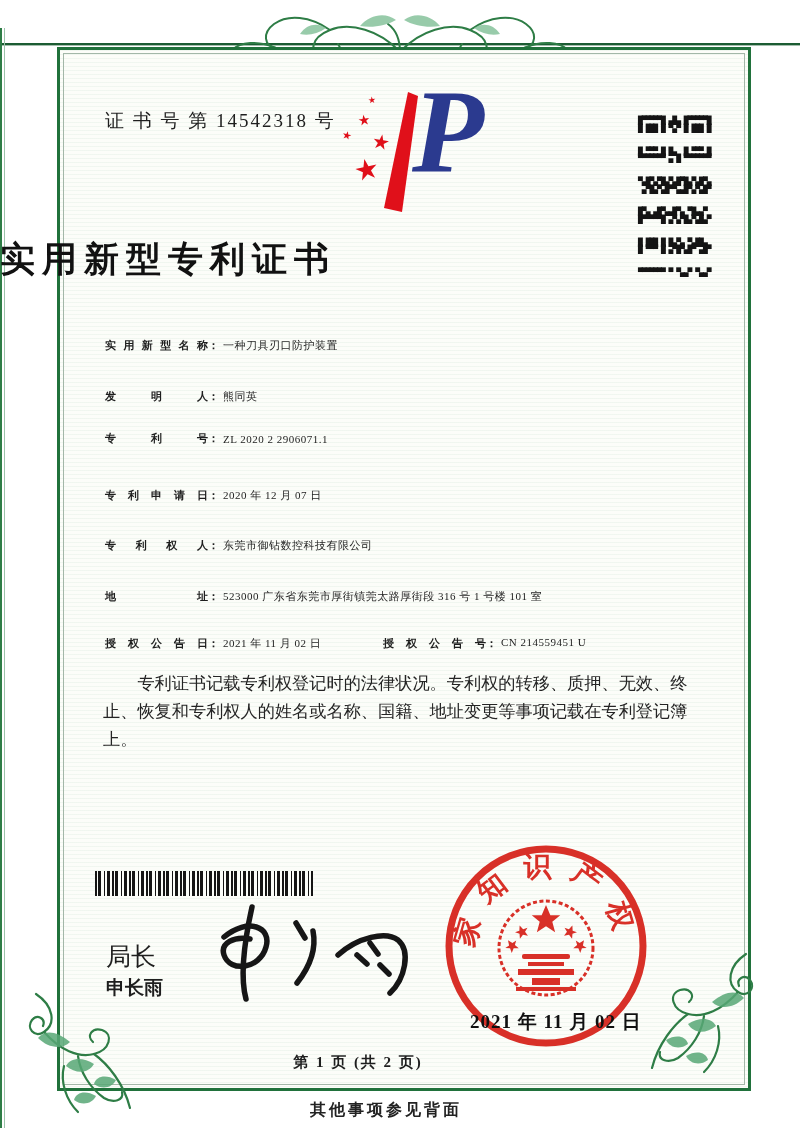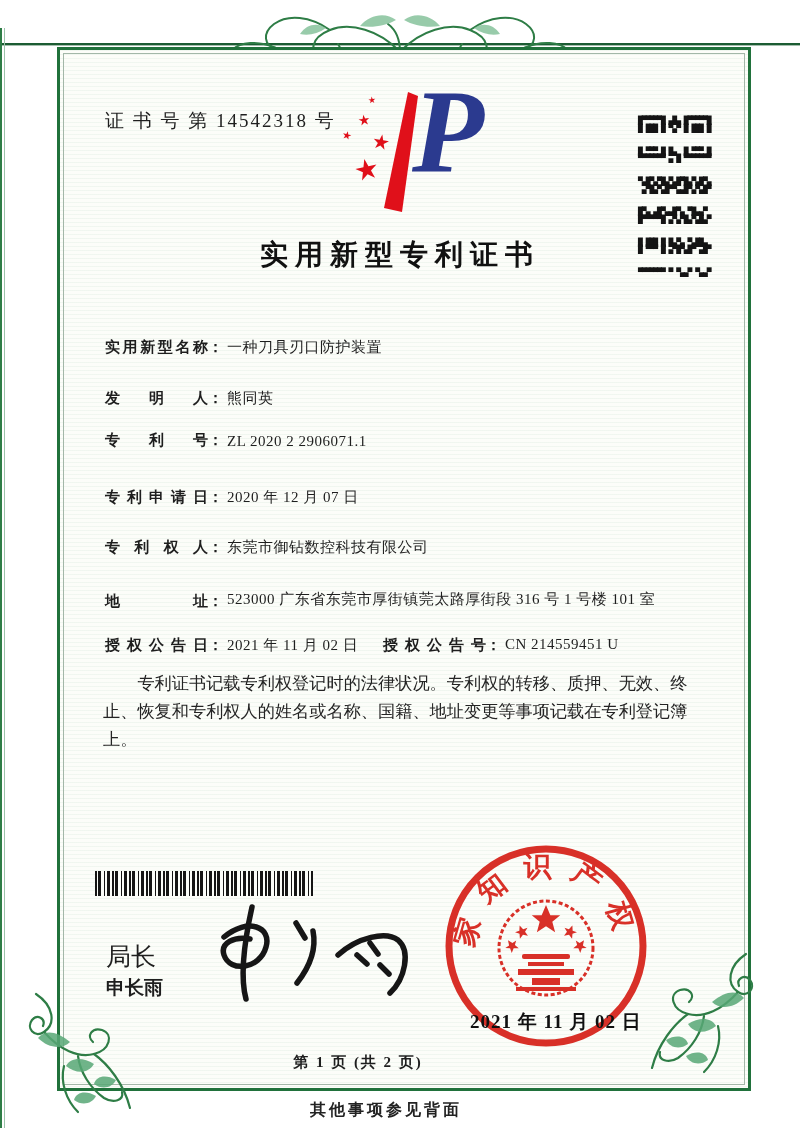--- a/index.html
+++ b/index.html
@@ -33,25 +33,25 @@
     font-family:"Liberation Serif",serif;
   }
   .logo .star{position:absolute;color:#e0101a;line-height:1;}
   .qr{
     position:absolute;left:638px;top:102px;
     font-family:"DejaVu Sans Mono",monospace;
     font-size:8px;line-height:7.6px;letter-spacing:-1px;color:#141414;
     white-space:pre;
   }
   .title{
-    position:absolute;left:0;top:236px;width:800px;text-align:center;
-    font-size:28px;font-weight:700;letter-spacing:7px;color:#111;
-  }
-  
-  .row{position:absolute;left:105px;font-size:15px;display:flex;align-items:flex-end;}
+    position:absolute;left:0;top:236px;width:800px;text-align:left;
+    font-size:35px;font-weight:700;letter-spacing:7px;color:#111;
+  }
+  
+  .row{position:absolute;left:105px;font-size:11px;display:flex;align-items:center;}
   .lt{
     display:inline-block;width:103px;font-weight:700;
     text-align:justify;text-align-last:justify;white-space:nowrap;
   }
   .cl{font-weight:700;margin-right:4px;}
   .val{font-weight:500;letter-spacing:0.5px;}
   .row-name{top:338px;} .row-inventor{top:389px;} .row-patno{top:431px;}
   .row-filing{top:488px;} .row-patentee{top:538px;}
   .row-addr{top:588px;} .row-addr .val{width:500px;line-height:1.55;}
   .row-grant{top:636px;width:612px;}

